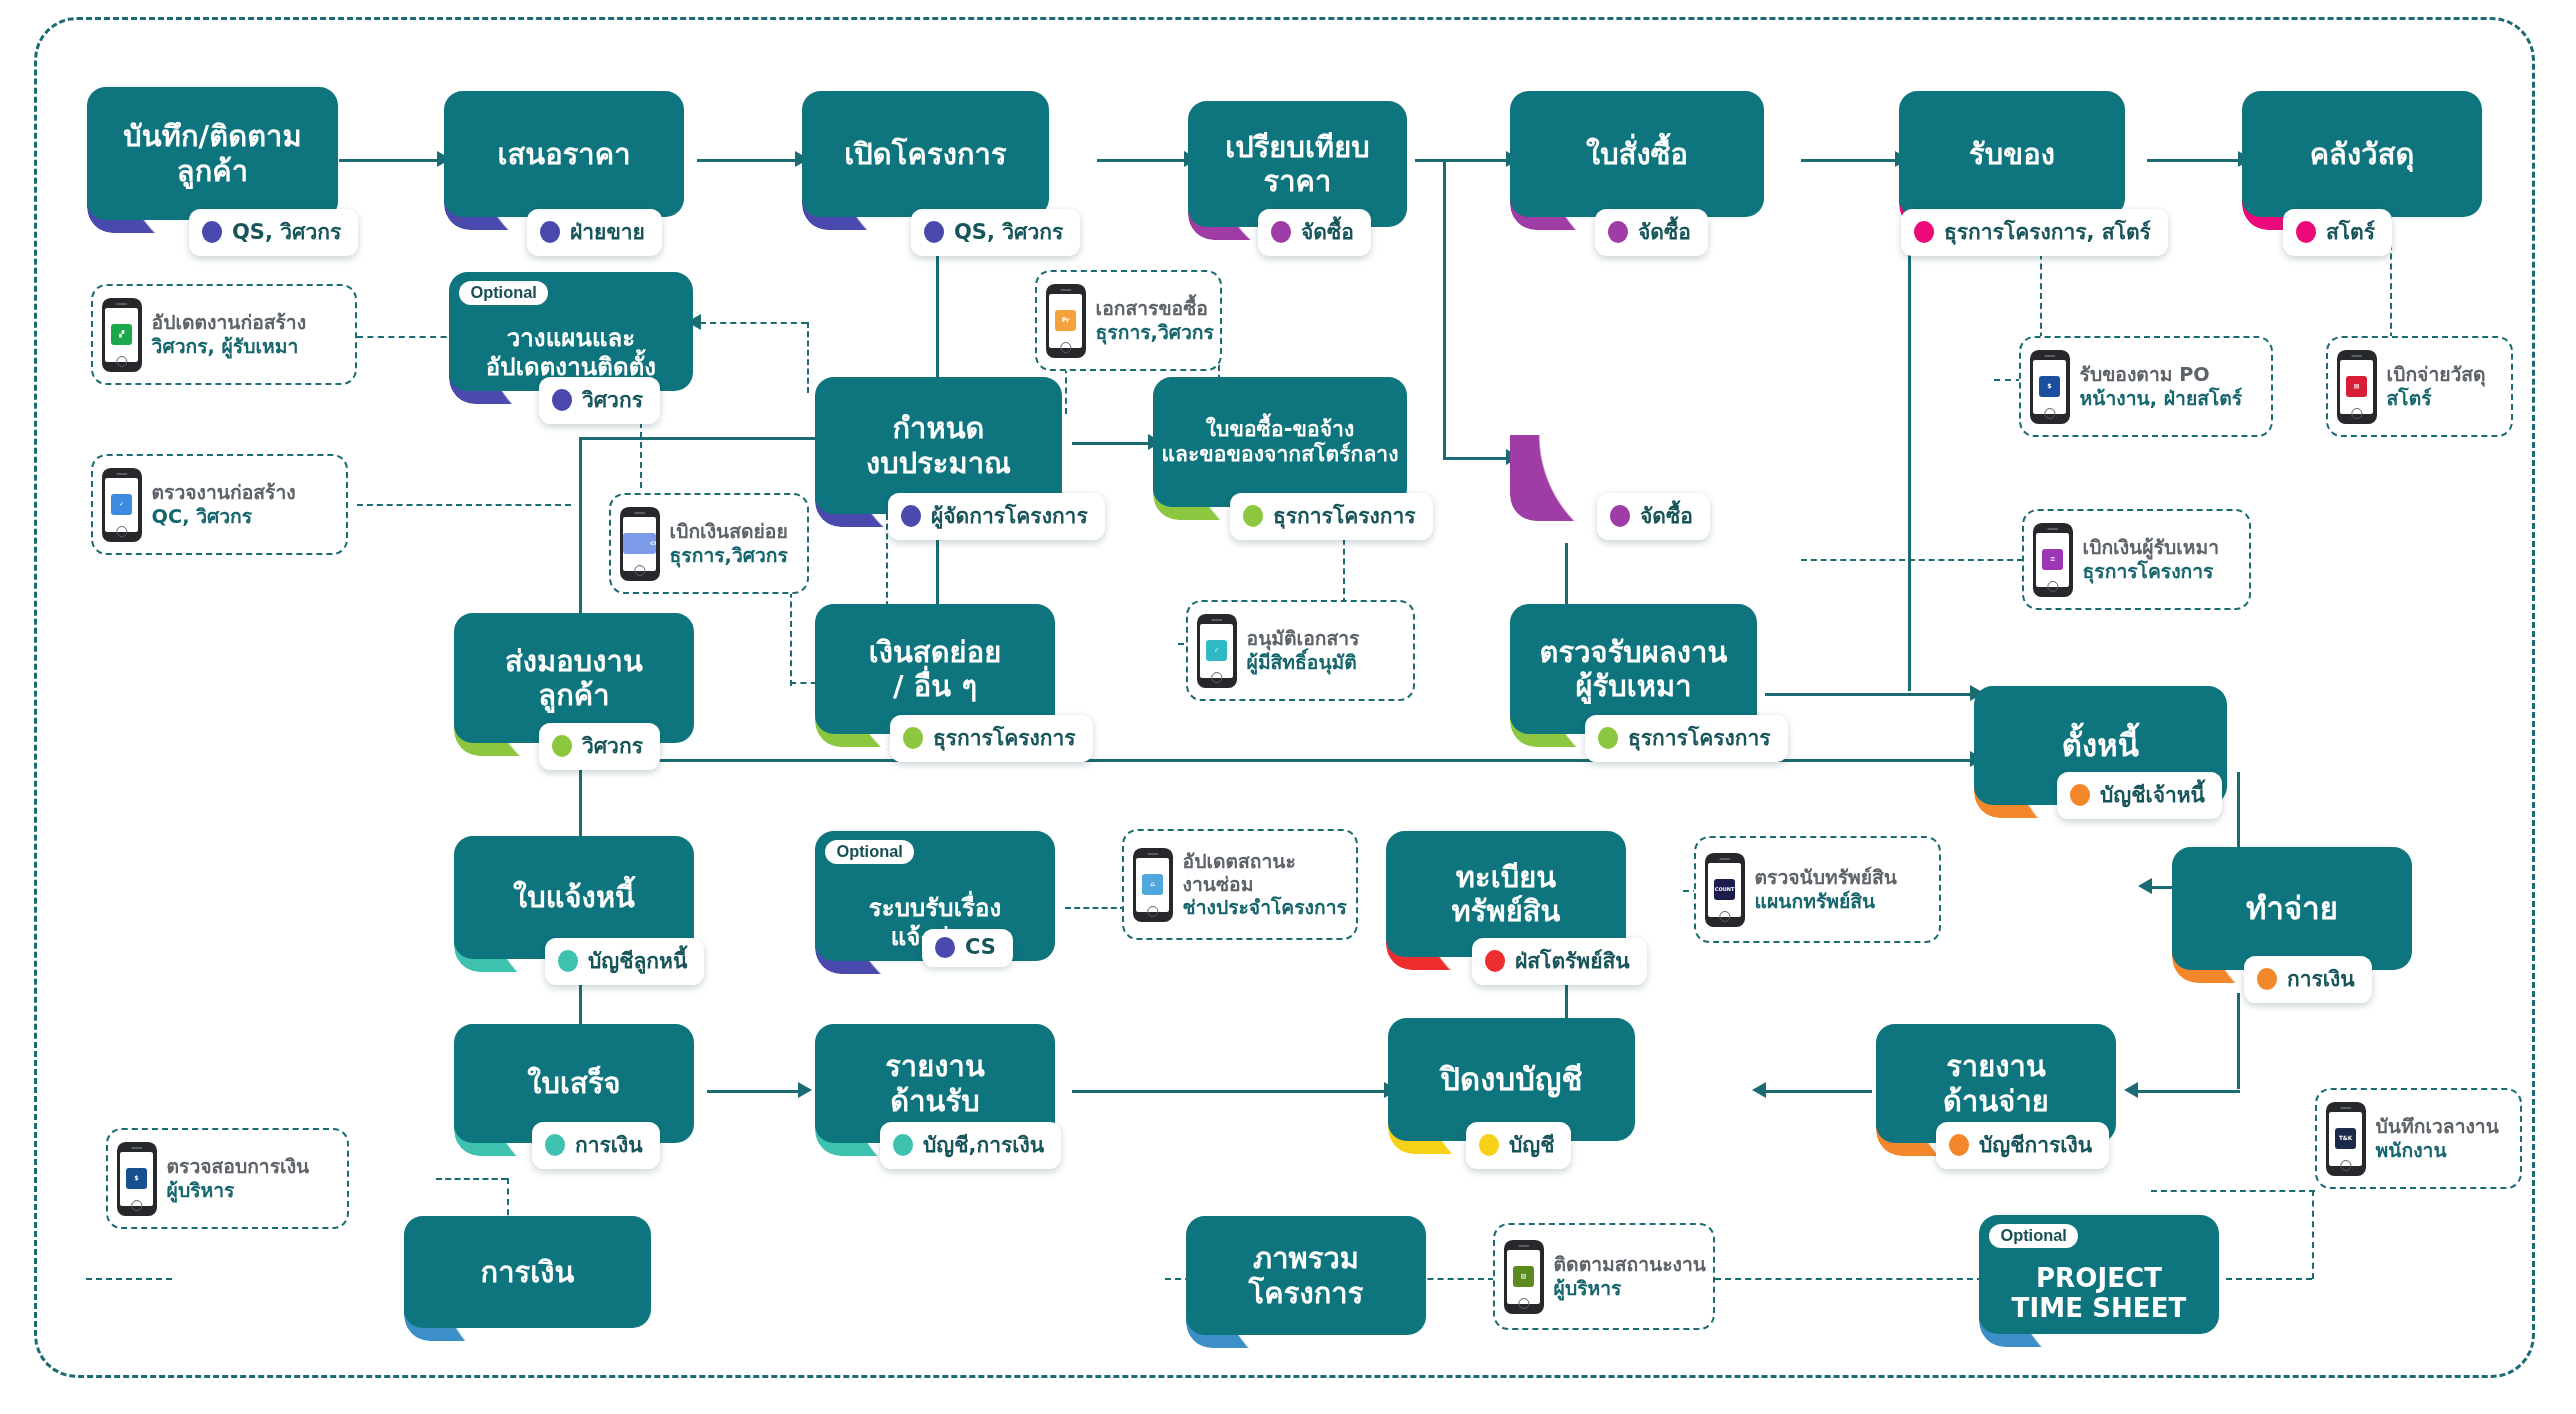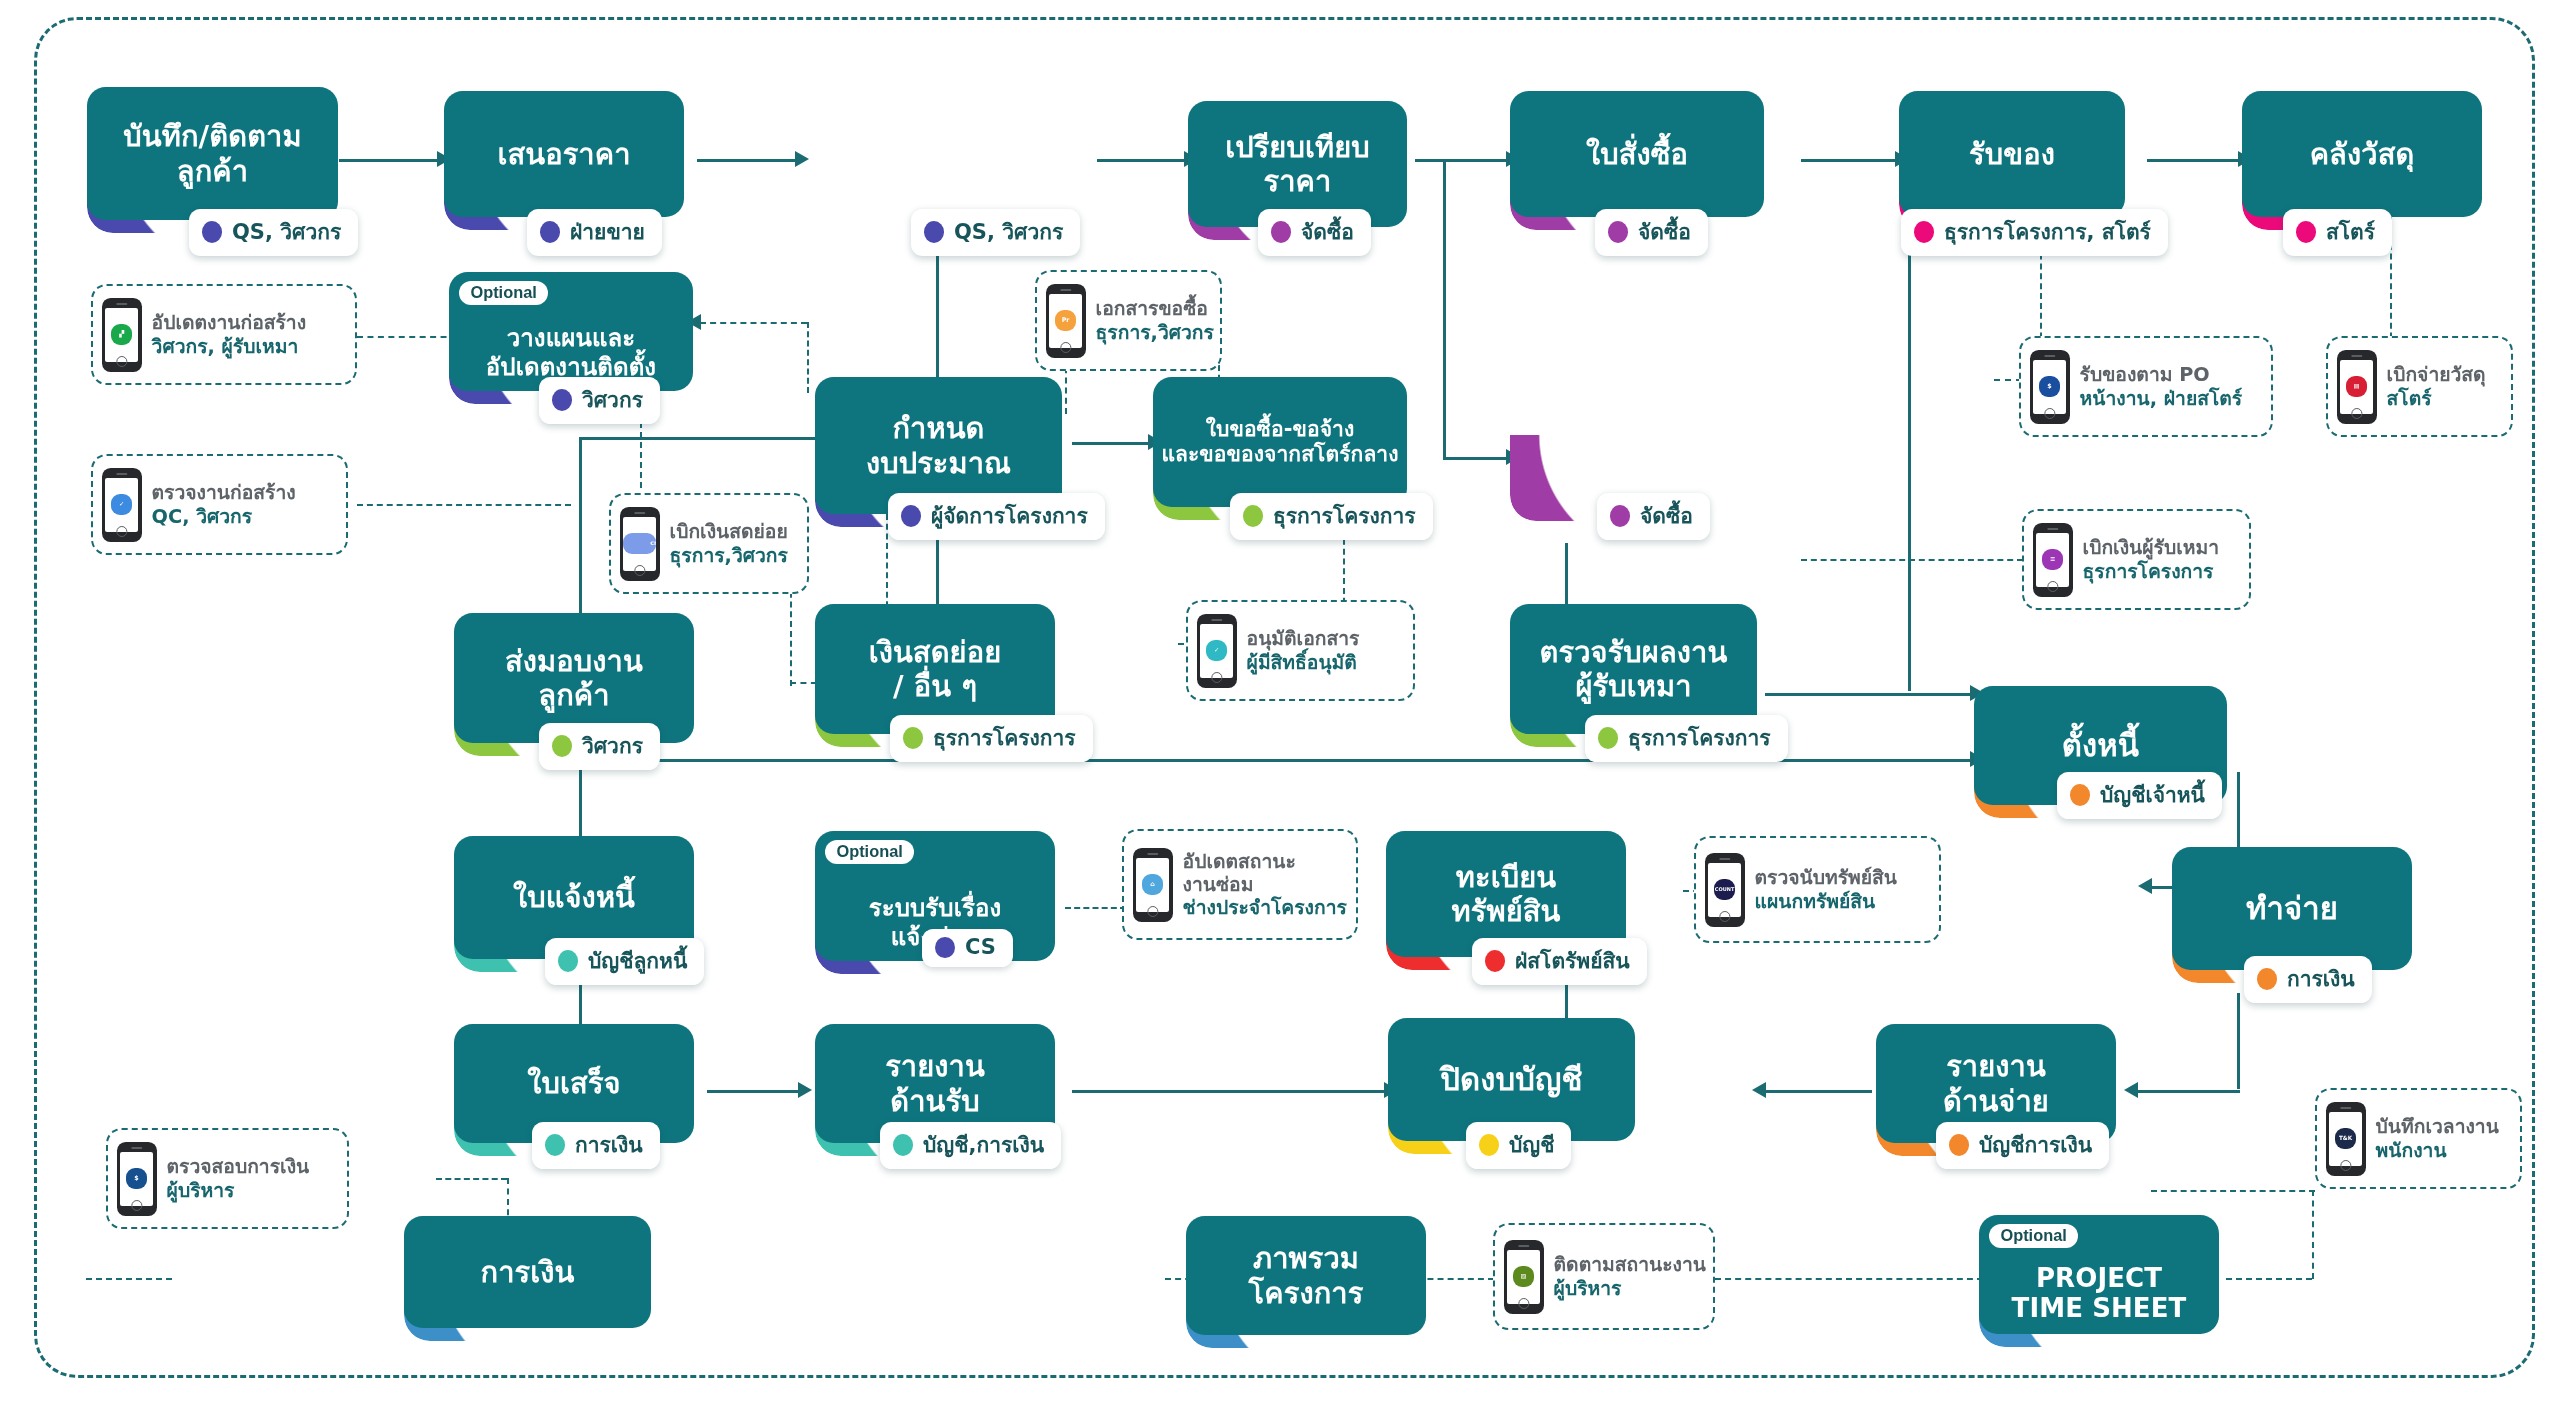--- a/index.html
+++ b/index.html
@@ -33,21 +33,21 @@
         display:flex;align-items:center;gap:10px;padding:6.4px 17px 7.9px 13px;z-index:6;white-space:nowrap;}
   .chip .dot{width:20px;height:21.4px;border-radius:50%;flex:0 0 auto;}
   .chip .lbl{color:#17555b;font-size:21px;font-weight:700;}
 
   
   .note{position:absolute;box-sizing:border-box;border:2.1px dashed #1b6b72;border-radius:15.7px;
         background:#fff;display:flex;align-items:center;gap:10px;padding:7.1px 13px 7.1px 8.6px;z-index:5;}
   .phone{position:relative;flex:0 0 auto;width:40px;height:74px;background:#26282c;border-radius:8.6px;
          display:flex;align-items:center;justify-content:center;}
   .phone .screen{width:33px;height:54px;background:#fff;border-radius:2.1px;display:flex;align-items:center;justify-content:center;}
-  .phone .screen .app{width:21.4px;height:21.4px;border-radius:9px;display:flex;align-items:center;justify-content:center;
+  .phone .screen .app{width:21.4px;height:21.4px;border-radius:3px;display:flex;align-items:center;justify-content:center;
          font-size:6.4px;color:#fff;font-weight:700;overflow:hidden;line-height:1;}
   .phone:before{content:"";position:absolute;top:5px;left:50%;transform:translateX(-50%);
          width:11.4px;height:2.1px;background:#5a5e63;border-radius:1.4px;}
   .phone:after{content:"";position:absolute;bottom:4.3px;left:50%;transform:translateX(-50%);
          width:9.3px;height:9.3px;border:1.4px solid #5a5e63;border-radius:50%;}
   .note .ntxt{display:flex;flex-direction:column;justify-content:center;line-height:1.2;}
   .note .n1{color:#5d6368;font-size:19.3px;font-weight:600;white-space:nowrap;}
   .note .n2{color:#17666d;font-size:19.3px;font-weight:700;white-space:nowrap;}
 
   
@@ -193,20 +193,26 @@
     <div class="shadowcorner" style="background:#4A4AAE;"></div>
     <div class="body">
         <div class="title">เสนอราคา</div>
       </div>
   </div>
   <div class="chip" style="left:527px;top:209px;">
     <span class="dot" style="background:#4A4AAE;"></span>
     <span class="lbl">ฝ่ายขาย</span>
   </div>
 
+  <div class="card" style="left:802px;top:91px;width:257px;height:139px;">
+    <div class="shadowcorner" style="background:#4A4AAE;"></div>
+    <div class="body">
+        <div class="title">เปิดโครงการ</div>
+      </div>
+  </div>
   <div class="chip" style="left:911px;top:209px;">
     <span class="dot" style="background:#4A4AAE;"></span>
     <span class="lbl">QS, วิศวกร</span>
   </div>
 
   <div class="card" style="left:1188px;top:75px;width:229px;height:139px;margin-top:26px;">
     <div class="shadowcorner" style="background:#A03CA5;"></div>
     <div class="body">
         <div class="title">เปรียบเทียบ<br>ราคา</div>
       </div>

